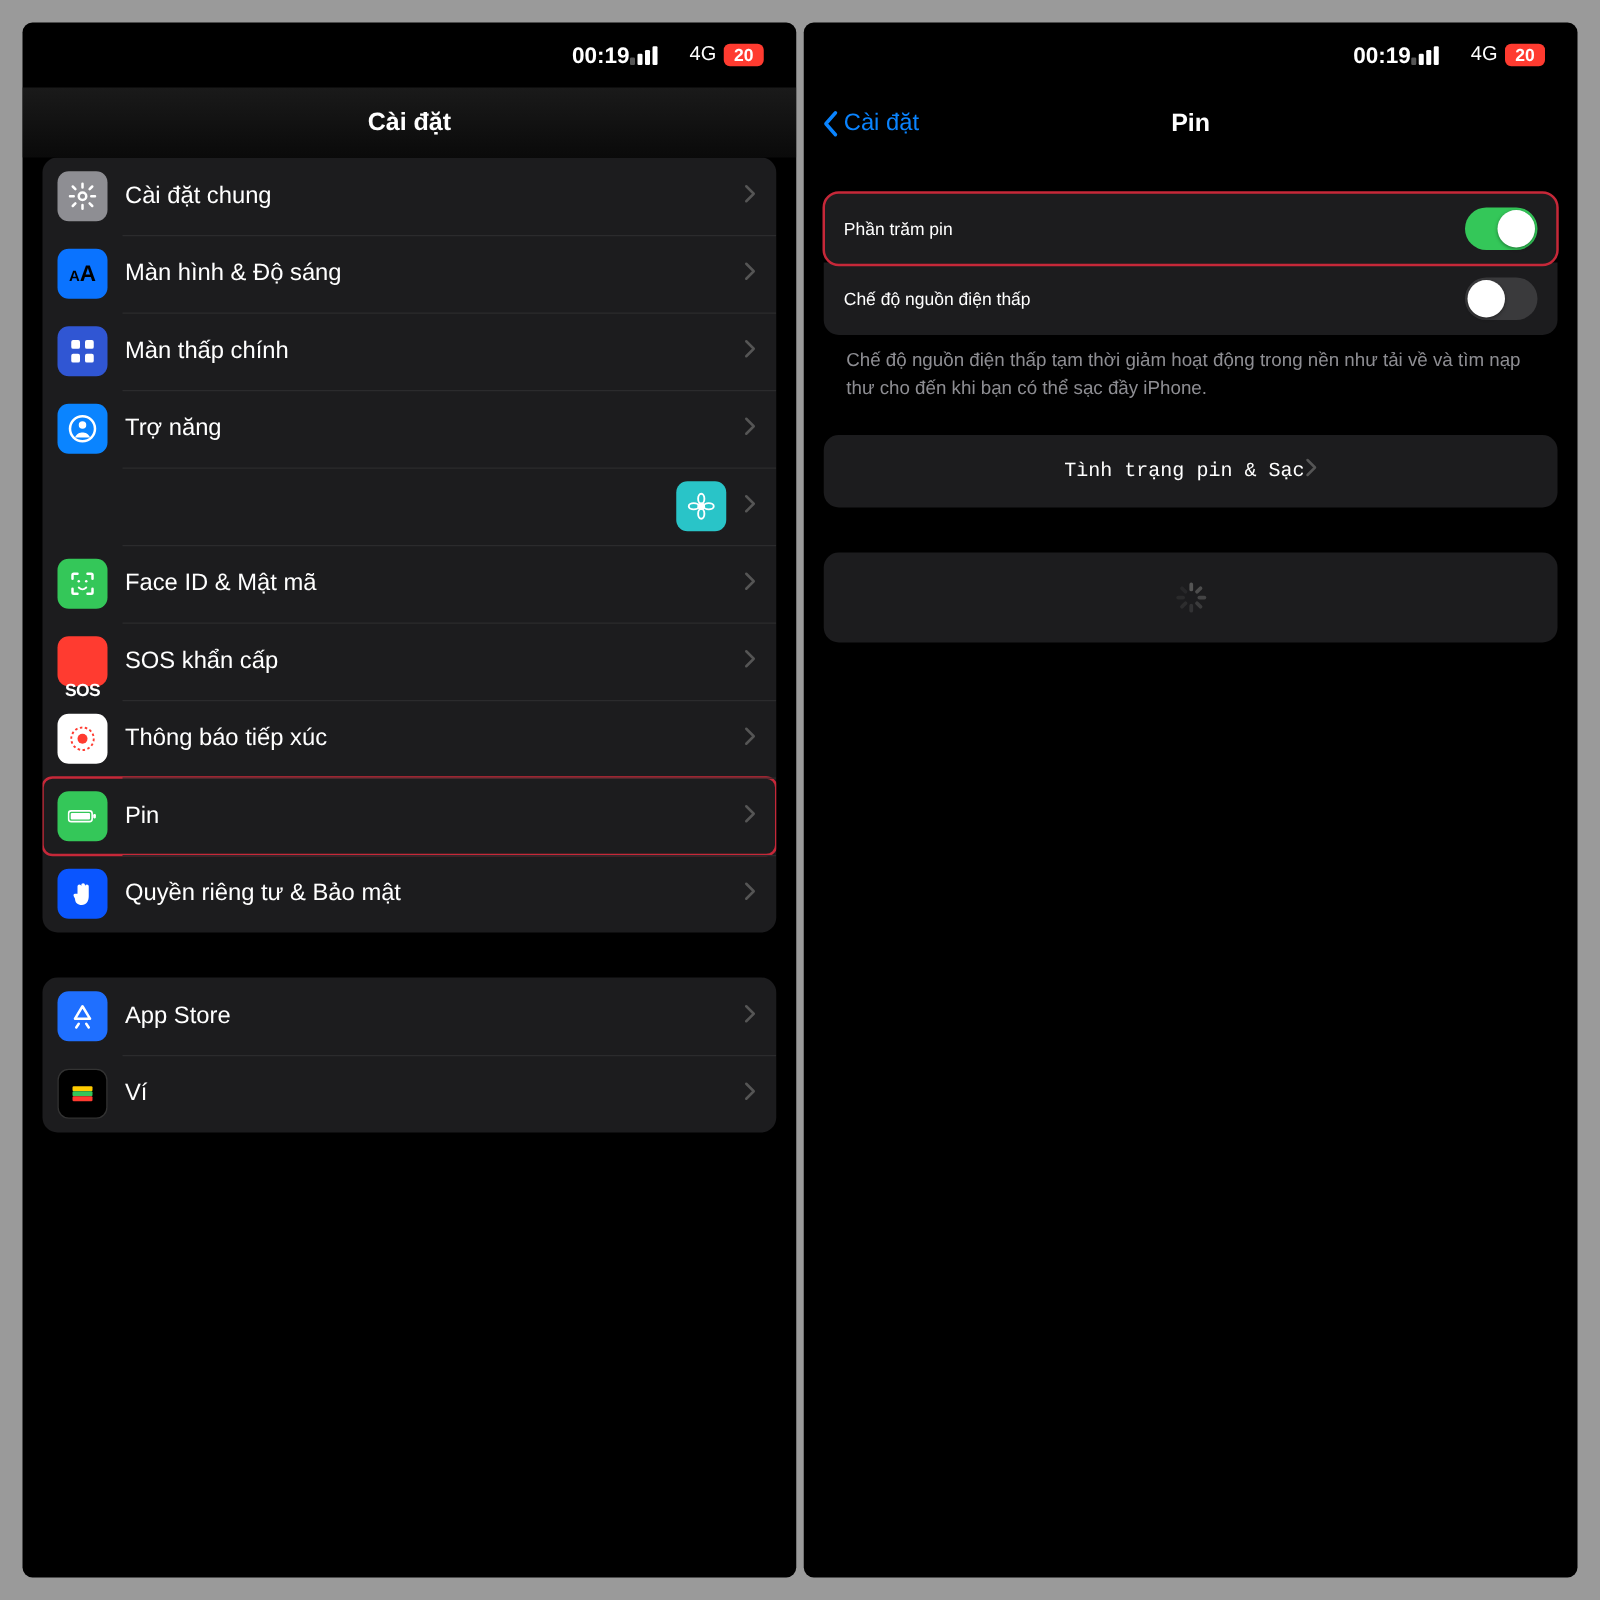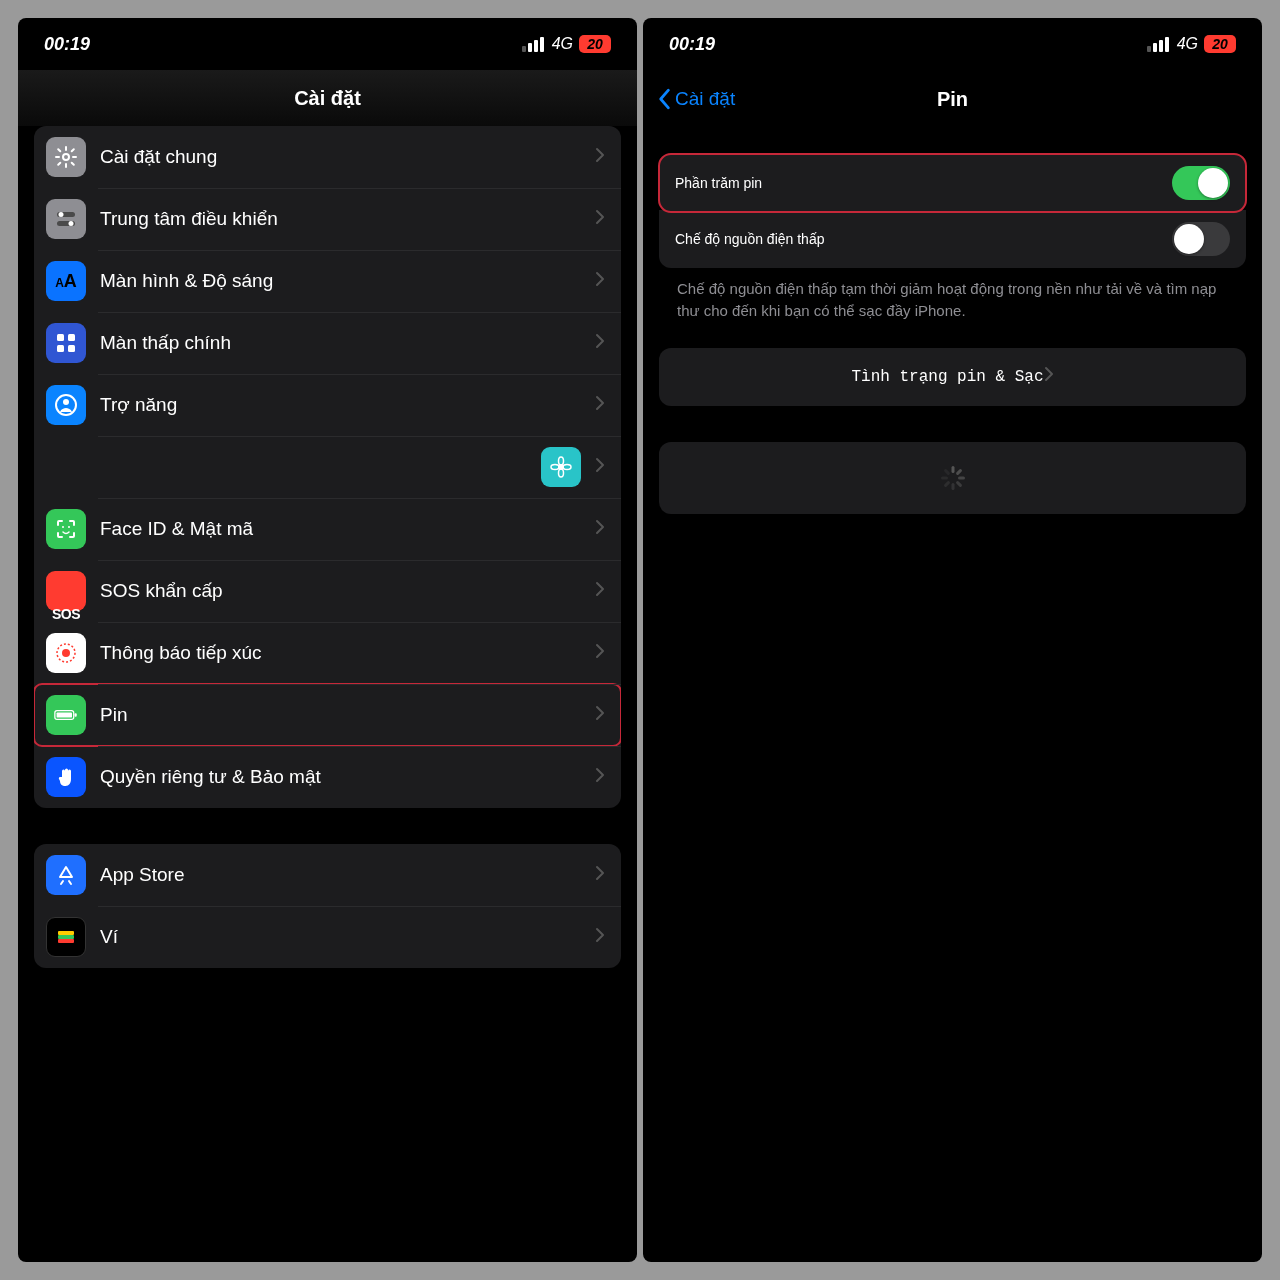--- a/index.html
+++ b/index.html
@@ -19,36 +19,35 @@
     overflow: hidden;
     display: flex;
     flex-direction: column;
     color: #fff;
   }
   
   .status-bar {
     height: 52px;
     display: flex;
     align-items: center;
-    justify-content: space-between;
+    justify-content: flex-end;
     padding: 0 26px;
     font-size: 18px;
     font-weight: 600;
-    font-style: italic;
   }
   .status-right { display: flex; align-items: center; gap: 6px; }
   .signal-bars { display: flex; align-items: flex-end; gap: 2px; }
   .signal-bars span { width: 4px; background: #fff; border-radius: 1px; }
   .signal-bars span:nth-child(1){height:6px;background:#555;}
   .signal-bars span:nth-child(2){height:9px;}
   .signal-bars span:nth-child(3){height:12px;}
   .signal-bars span:nth-child(4){height:15px;}
-  .net-label { font-size: 16px; font-weight:500; margin-left:2px; }
+  .net-label { font-size: 16px; font-weight:500; margin-left:20px; }
   .battery-badge {
-    background: #ff3b30; color:#000000; font-size:14px; font-weight:700;
+    background: #ff3b30; color:#ffffff; font-size:14px; font-weight:700;
     padding: 1px 5px; border-radius: 5px; min-width:32px; text-align:center;
   }
   
   .nav-header {
     height: 58px;
     display:flex; align-items:center; justify-content:center;
     position:relative;
     font-size: 20px; font-weight:600;
   }
   .nav-back {
@@ -185,34 +184,20 @@
               <circle cx="12" cy="12" r="3" fill="none" stroke="#fff" stroke-width="2"></circle>
               <path d="M12 2v3M12 19v3M4.2 4.2l2.1 2.1M17.7 17.7l2.1 2.1M2 12h3M19 12h3M4.2 19.8l2.1-2.1M17.7 6.3l2.1-2.1" stroke="#fff" stroke-width="2" stroke-linecap="round"></path>
             </svg>
           </div>
           <span class="label">Cài đặt chung</span>
           <span class="chev"><svg viewBox="0 0 10 16">
               <path d="M2 2 L8 8 L2 14" fill="none" stroke="#555" stroke-width="2" stroke-linecap="round" stroke-linejoin="round"></path>
             </svg></span>
         </div>
         <div class="row">
-          <div class="app-icon bg-gray2">
-            <svg viewBox="0 0 24 24">
-              <rect x="3" y="5" width="18" height="5" rx="2.5" fill="#4a4a4a"></rect>
-              <circle cx="7" cy="7.5" r="2.5" fill="#fff"></circle>
-              <rect x="3" y="14" width="18" height="5" rx="2.5" fill="#4a4a4a"></rect>
-              <circle cx="17" cy="16.5" r="2.5" fill="#fff"></circle>
-            </svg>
-          </div>
-          <span class="label">Trung tâm điều khiển</span>
-          <span class="chev"><svg viewBox="0 0 10 16">
-              <path d="M2 2 L8 8 L2 14" fill="none" stroke="#555" stroke-width="2" stroke-linecap="round" stroke-linejoin="round"></path>
-            </svg></span>
-        </div>
-        <div class="row">
           <div class="app-icon bg-blue">
             <div style="color:#000000;font-weight:700;font-size:18px;font-family:Helvetica;"><span style="font-size:12px;">A</span>A</div>
           </div>
           <span class="label">Màn hình &amp; Độ sáng</span>
           <span class="chev"><svg viewBox="0 0 10 16">
               <path d="M2 2 L8 8 L2 14" fill="none" stroke="#555" stroke-width="2" stroke-linecap="round" stroke-linejoin="round"></path>
             </svg></span>
         </div>
         <div class="row">
           <div class="app-icon bg-bluehome">

